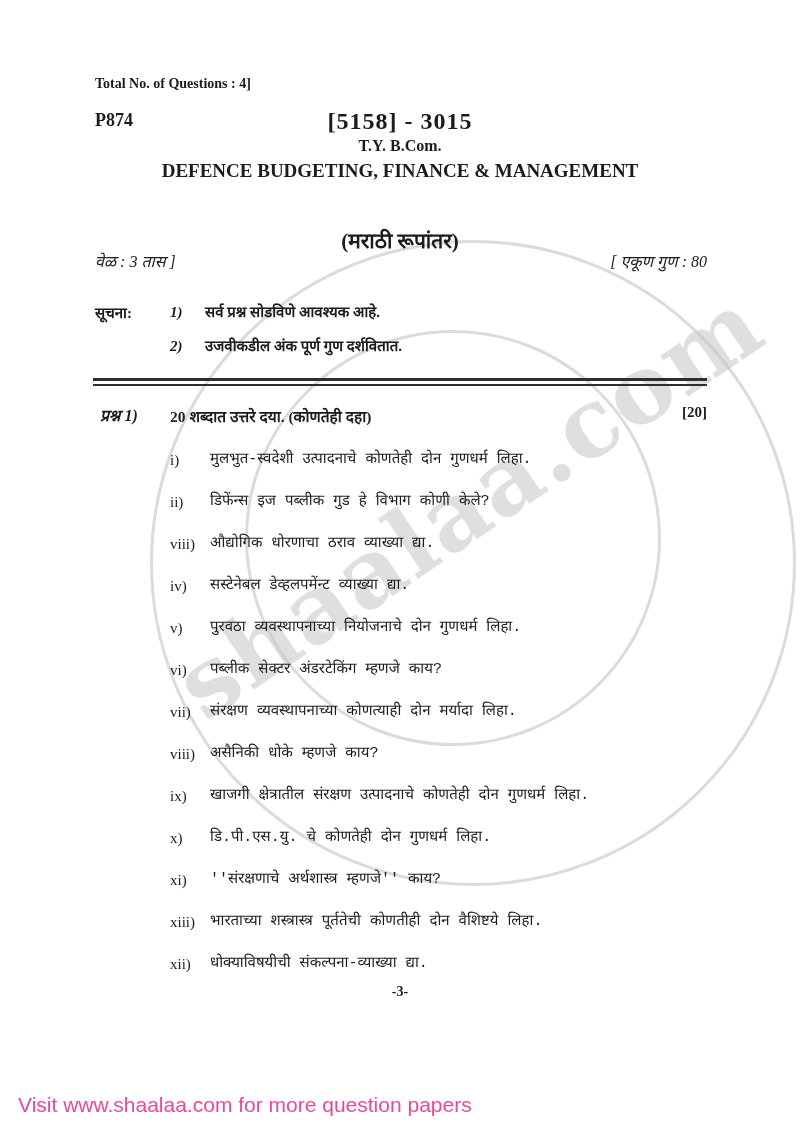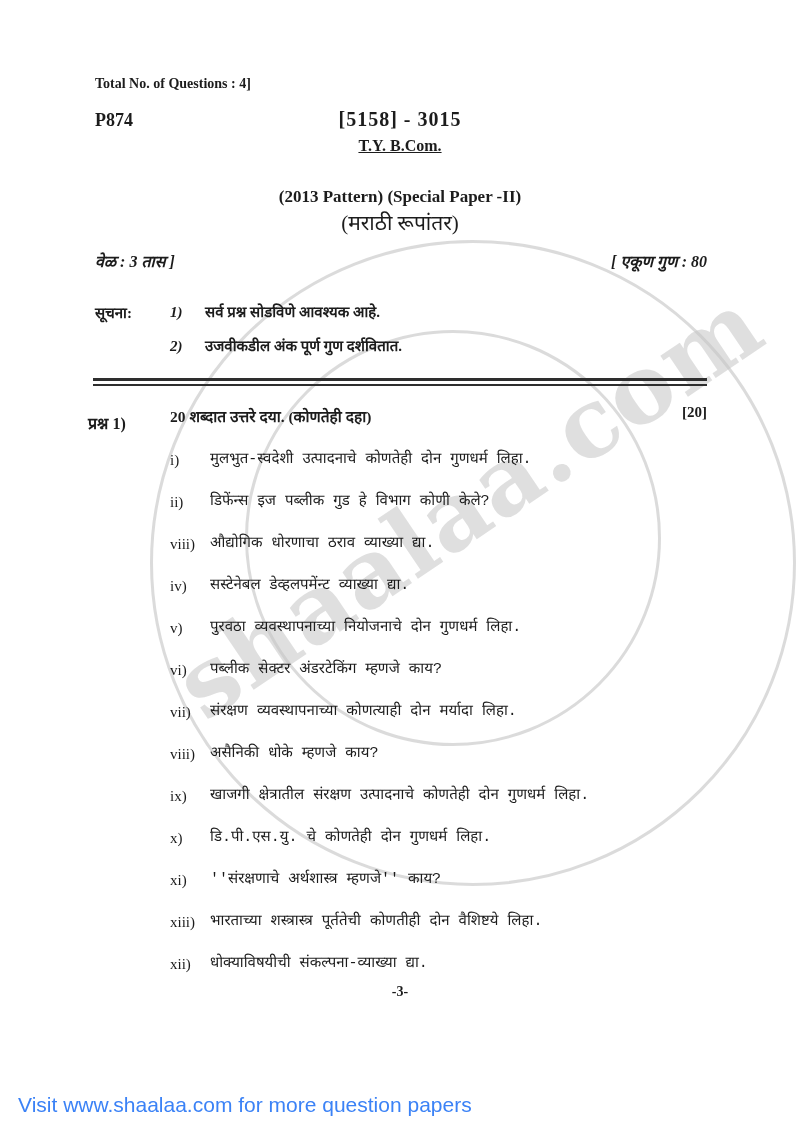--- a/index.html
+++ b/index.html
@@ -28,72 +28,72 @@
     color:#c6c6c6;opacity:.55;white-space:nowrap;
     transform:rotate(-34deg);transform-origin:0 80px;
   }
   
   .content{position:absolute;inset:0;z-index:1;}
   .abs{position:absolute;}
   .centered{left:0;right:0;text-align:center;}
 
   .total-q{left:95px;top:76px;font-size:14px;font-weight:bold;text-align:right;}
   .paper-code{left:95px;top:110px;font-size:18px;font-weight:bold;}
-  .exam-code{top:108px;font-size:20px;font-weight:bold;letter-spacing:1px;}
-  .course{top:137px;font-size:16px;font-weight:bold;text-decoration:underline;}
+  .exam-code{top:108px;font-size:24px;font-weight:bold;letter-spacing:1px;}
+  .course{top:137px;font-size:16px;font-weight:bold;}
   .title{top:160px;font-size:19px;font-weight:bold;}
   .subtitle{top:187px;font-size:17px;font-weight:bold;}
-  .lang-note{top:208px;font-size:21px;font-weight:normal;}
+  .lang-note{top:226px;font-size:21px;font-weight:bold;}
 
   .meta-row{left:95px;right:93px;top:250px;display:flex;justify-content:space-between;
-            font-size:16px;font-weight:bold;font-style:italic;align-items:center;}
+            font-size:16px;font-weight:normal;font-style:italic;align-items:center;}
 
   .instr-label{left:95px;top:302px;font-size:15px;font-weight:bold;}
   .instr-row{left:170px;right:60px;display:flex;font-size:15px;font-weight:600;line-height:20px;}
   .instr-row .num{width:35px;flex:none;font-style:italic;font-weight:bold;}
   .instr-row-1{top:302px;}
   .instr-row-2{top:336px;}
 
   .rule{left:93px;right:93px;top:378px;height:3px;
         border-top:3px solid #2e2e2e;border-bottom:2px solid #2e2e2e;}
 
-  .q1-label{left:88px;top:404px;font-size:16px;font-weight:bold;margin-top:8px;}
+  .q1-label{left:100px;top:404px;font-size:16px;font-weight:bold;font-style:italic;}
   .q1-title{left:170px;top:405px;font-size:15.5px;font-weight:600;}
   .q1-marks{right:93px;top:404px;font-size:15px;font-weight:bold;}
 
   .q-items{left:170px;right:55px;top:450px;}
   .q-item{display:flex;line-height:20px;margin-bottom:22px;font-size:15px;font-weight:500;}
   .q-item .num{width:40px;flex:none;}
   .q-item .txt{flex:1;font-family:Liberation Mono, monospace;}
 
   .page-num{top:984px;font-size:14px;font-weight:bold;}
 
   .footer{left:18px;top:1093px;font-size:21px;
           font-family:"Liberation Sans","DejaVu Sans",sans-serif;
-          color:#3b82f6;letter-spacing:0;}
+          color:#ec4899;letter-spacing:0;}
 </style>
 </head>
 <body>
 
 <div class="page">
 
   <div class="wm-layer">
     <div class="wm-ring-outer"></div>
     <div class="wm-ring-inner"></div>
     <div class="wm-text">shaalaa.com</div>
   </div>
 
   <div class="content">
 
     <div class="abs total-q">Total No. of Questions : 4]</div>
 
     <div class="abs paper-code">P874</div>
     <div class="abs centered exam-code">[5158] - 3015</div>
     <div class="abs centered course">T.Y. B.Com.</div>
-    <div class="abs centered subtitle">(2013 Pattern) (Special Paper -II)</div>
+    <div class="abs centered title">DEFENCE BUDGETING, FINANCE &amp; MANAGEMENT</div>
     <div class="abs centered lang-note">(मराठी रूपांतर)</div>
 
     <div class="abs meta-row">
       <span>वेळ : 3 तास ]</span>
       <span>[ एकूण गुण : 80</span>
     </div>
 
     <div class="abs instr-label">सूचना:</div>
     <div class="abs instr-row instr-row-1">
       <span class="num">1)</span>

